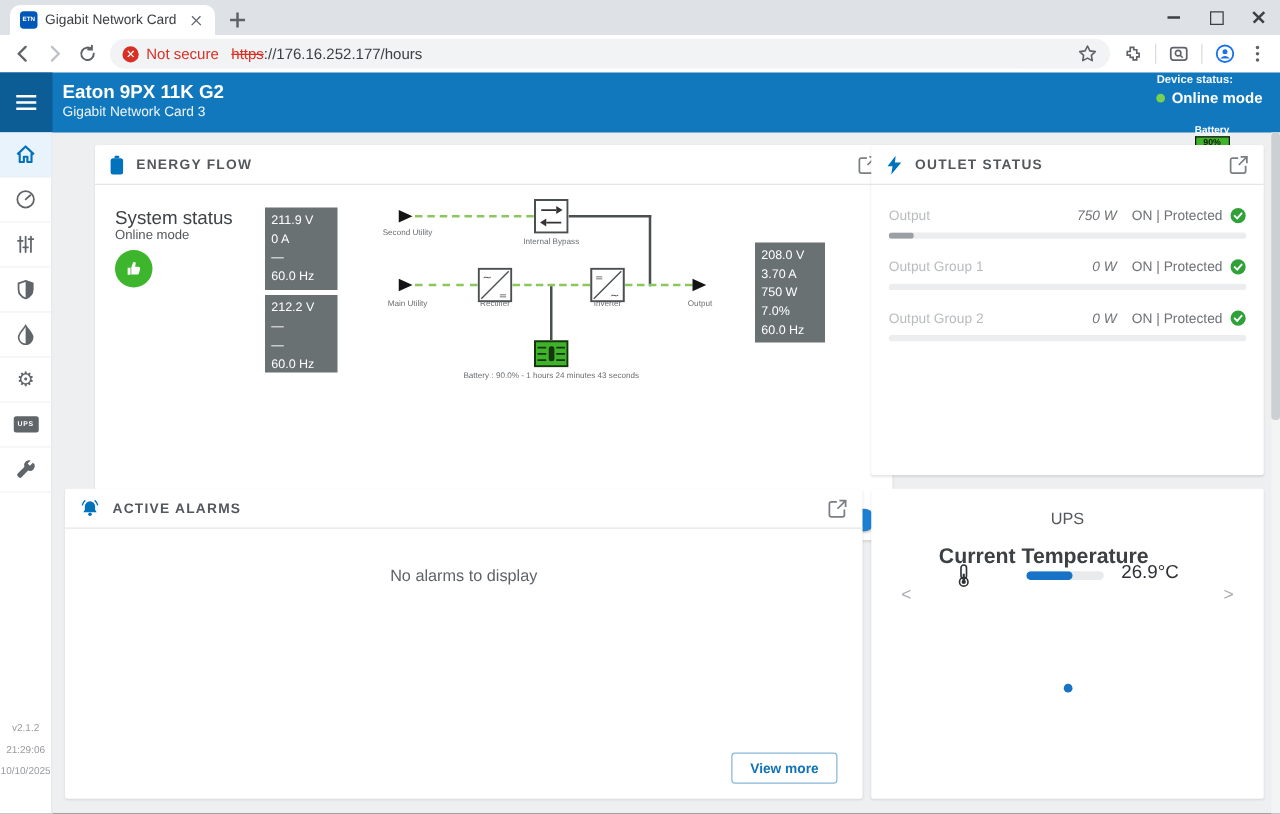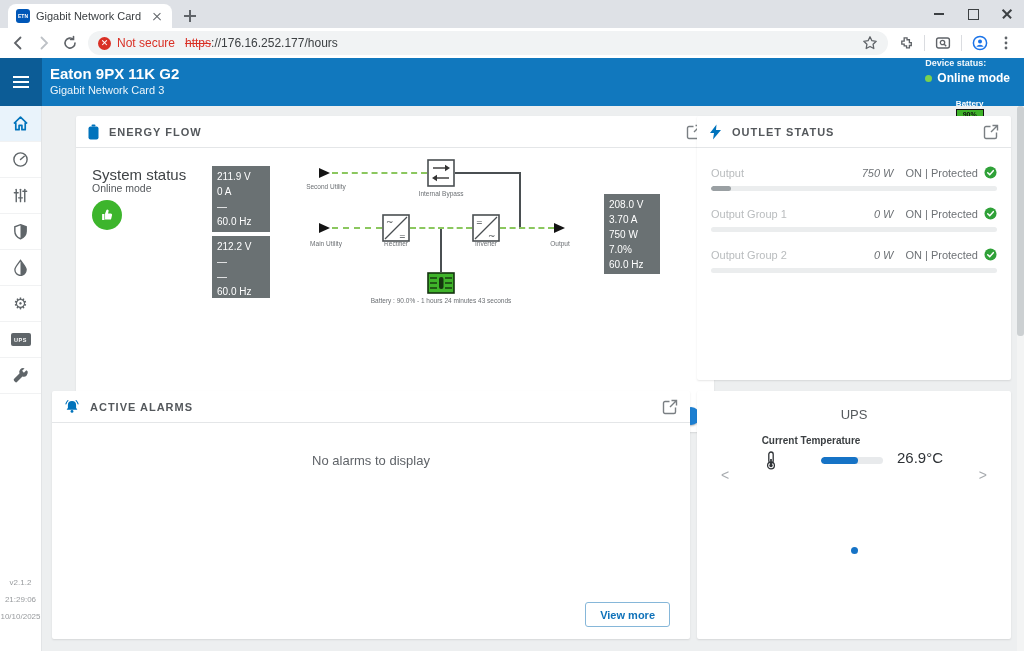--- a/index.html
+++ b/index.html
@@ -124,22 +124,22 @@
 
   
   .aa-empty { position:absolute; left:0; top:30px; width:100%; text-align:center;
               font-size:13px; color:#5f6368; }
   .view-more { position:absolute; right:20px; bottom:12px; height:25px; padding:0 14px;
                background:#fff; border:1px solid #86b7d9; border-radius:3px; color:#1072b9;
                font-size:11px; font-weight:bold; display:flex; align-items:center; }
 
   
   .en-title { position:absolute; left:0; top:16px; width:100%; text-align:center; font-size:13px; color:#55595d; }
-  .en-metric { position:absolute; left:24px; top:44px; width:180px; text-align:center;
-               font-size:10px; font-weight:bold; color:#3c4043; }
+  .en-metric { position:absolute; left:48px; top:44px; width:180px; text-align:center;
+               font-size:17px; font-weight:bold; color:#3c4043; }
   .en-thermo { position:absolute; left:68px; top:60px; }
   .en-bar { position:absolute; left:124px; top:66px; width:62px; height:7px; border-radius:4px; background:#e8eaec; overflow:hidden; }
   .en-fill { height:100%; border-radius:4px; background:#1673c6; }
   .en-value { position:absolute; left:200px; top:58px; font-size:15px; color:#2e3236; }
   .en-chev { position:absolute; top:76px; font-size:14px; color:#a7abaf; }
   .en-chev.left { left:24px; } .en-chev.right { right:24px; }
   .en-dot { position:absolute; left:50%; top:156px; width:7px; height:7px; margin-left:-3px;
             border-radius:50%; background:#1673c6; }
 
   .scrolltrack { position:absolute; right:0; top:106px; width:7px; height:545px; background:#f3f4f4; }

